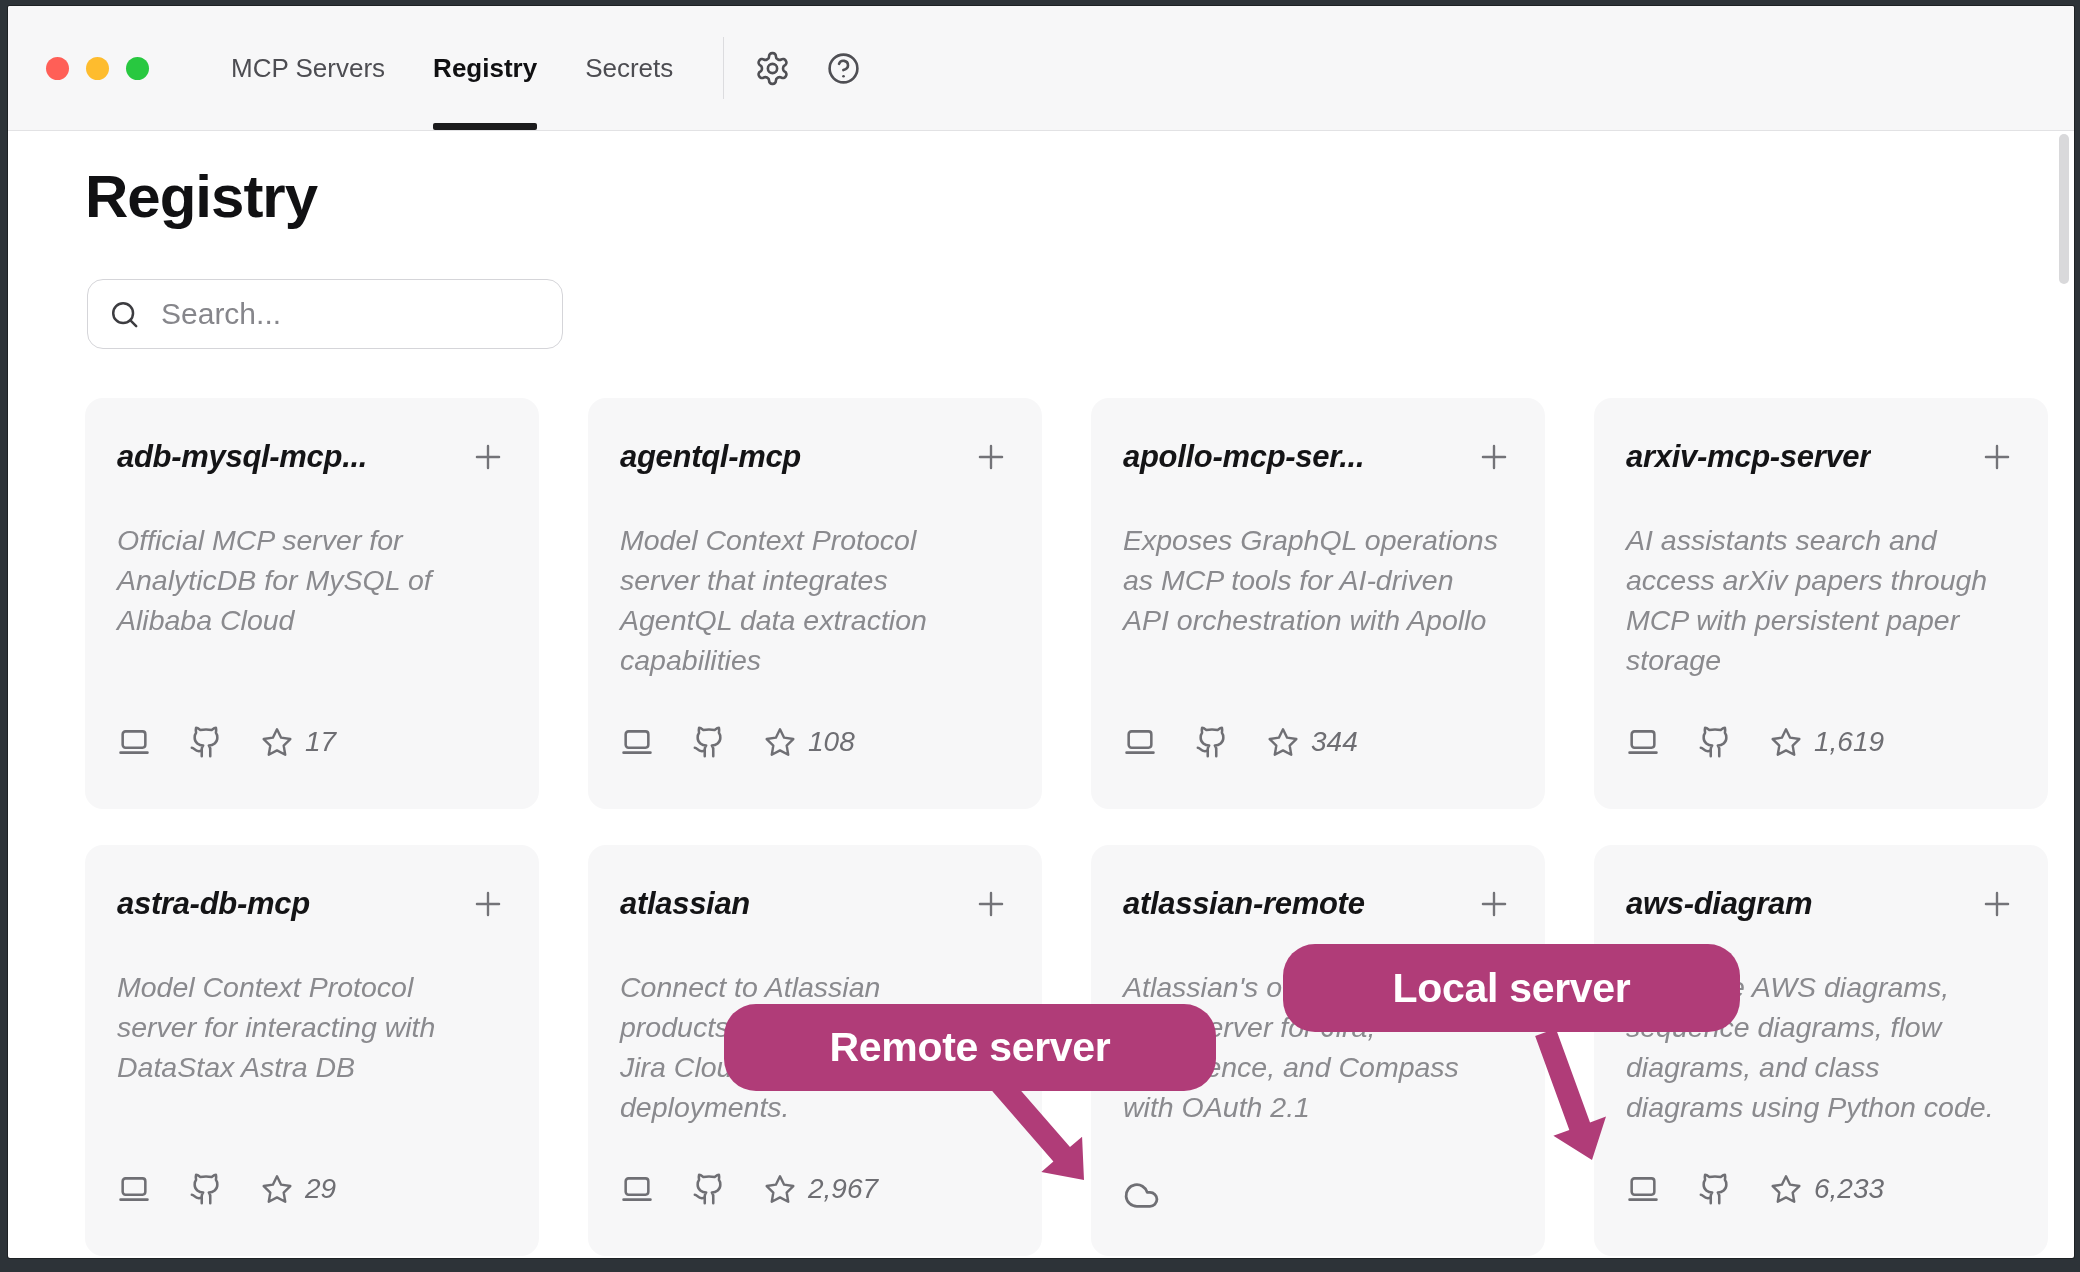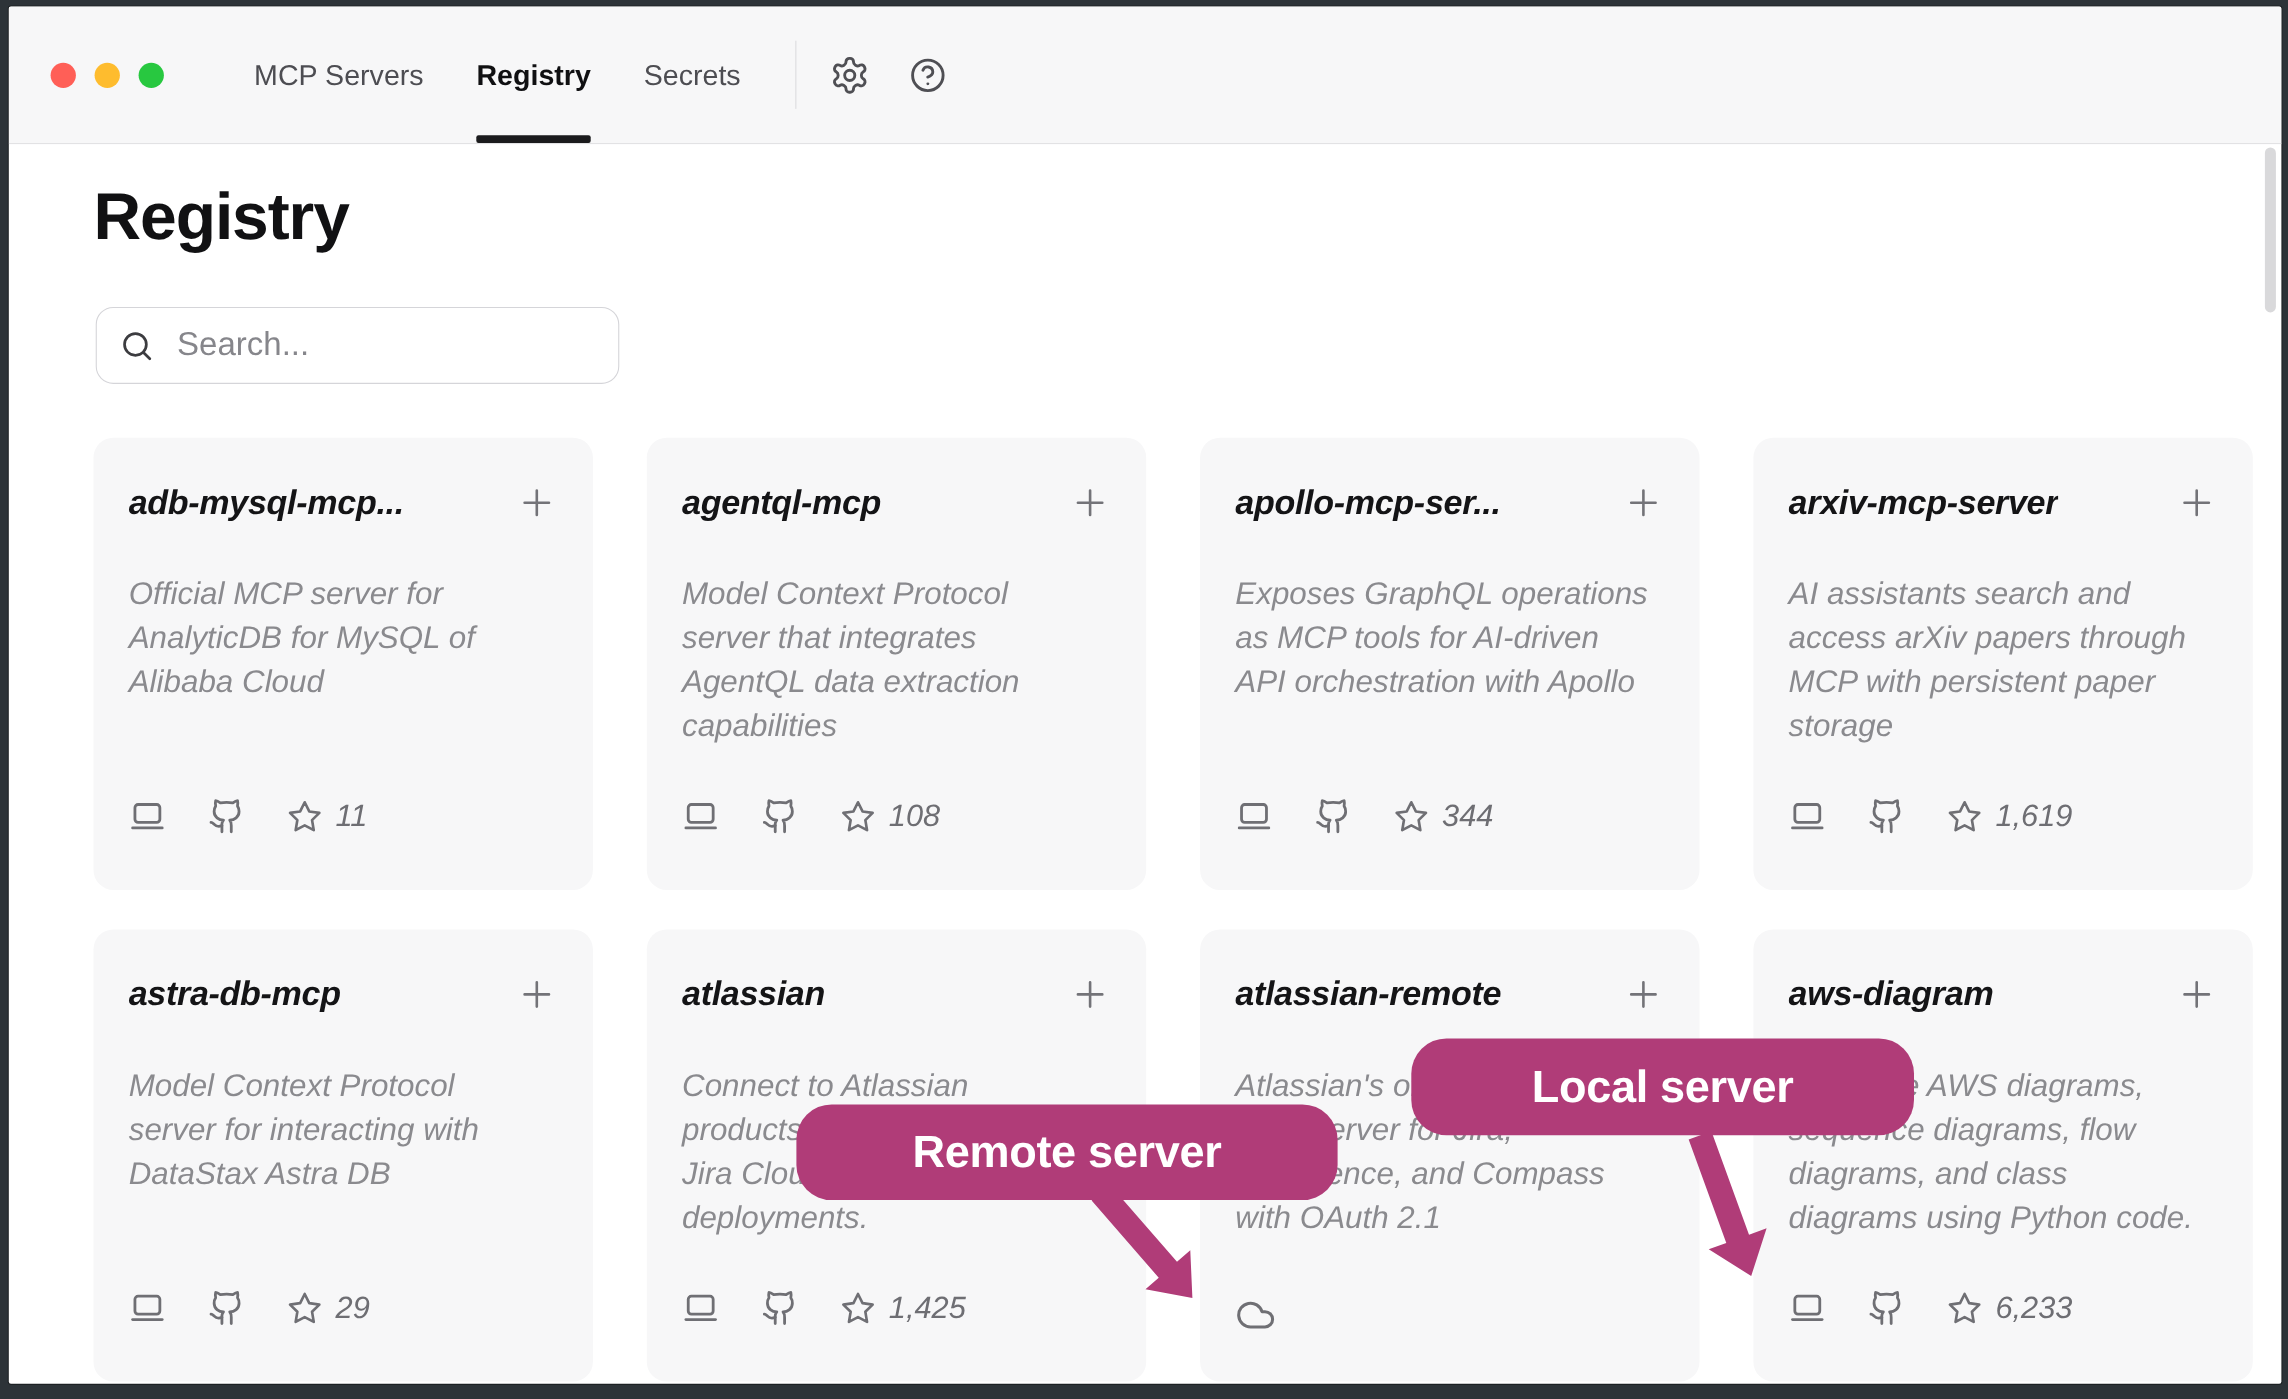--- a/index.html
+++ b/index.html
@@ -174,21 +174,21 @@
                 <path d="M15 22v-4a4.8 4.8 0 0 0-1-3.5c3 0 6-2 6-5.5.08-1.25-.27-2.48-1-3.5.28-1.15.28-2.35 0-3.5 0 0-1 0-3 1.5-2.64-.5-5.36-.5-8 0C6 2 5 2 5 2c-.3 1.15-.3 2.35 0 3.5A5.403 5.403 0 0 0 4 9c0 3.5 3 5.5 6 5.5-.39.49-.68 1.05-.85 1.65-.17.6-.22 1.23-.15 1.85v4"></path>
                 <path d="M9 18c-4.51 2-5-2-7-2"></path>
               </svg>
             </span>
           <span class="star-group">
             <span style="display:flex;">
                 <svg width="32" height="32" viewBox="0 0 24 24" fill="none" stroke-width="1.8" stroke-linejoin="round">
                   <path d="M12 2.5l3.09 6.26L22 9.77l-5 4.87 1.18 6.88L12 18.27l-6.18 3.25L7 14.64 2 9.77l6.91-1.01L12 2.5z"></path>
                 </svg>
               </span>
-            <span class="star-count">11</span>
+            <span class="star-count">17</span>
           </span>
         </div>
       </div>
 
       <div class="card">
         <div class="card-head">
           <div class="card-title">agentql-mcp</div>
           <button class="add-btn">
               <span style="display:flex;">
                 <svg width="38" height="38" viewBox="0 0 24 24" fill="none" stroke-width="1.5" stroke-linecap="round">
@@ -367,21 +367,21 @@
                 <path d="M15 22v-4a4.8 4.8 0 0 0-1-3.5c3 0 6-2 6-5.5.08-1.25-.27-2.48-1-3.5.28-1.15.28-2.35 0-3.5 0 0-1 0-3 1.5-2.64-.5-5.36-.5-8 0C6 2 5 2 5 2c-.3 1.15-.3 2.35 0 3.5A5.403 5.403 0 0 0 4 9c0 3.5 3 5.5 6 5.5-.39.49-.68 1.05-.85 1.65-.17.6-.22 1.23-.15 1.85v4"></path>
                 <path d="M9 18c-4.51 2-5-2-7-2"></path>
               </svg>
             </span>
           <span class="star-group">
             <span style="display:flex;">
                 <svg width="32" height="32" viewBox="0 0 24 24" fill="none" stroke-width="1.8" stroke-linejoin="round">
                   <path d="M12 2.5l3.09 6.26L22 9.77l-5 4.87 1.18 6.88L12 18.27l-6.18 3.25L7 14.64 2 9.77l6.91-1.01L12 2.5z"></path>
                 </svg>
               </span>
-            <span class="star-count">1,425</span>
+            <span class="star-count">2,967</span>
           </span>
         </div>
       </div>
 
       <div class="card">
         <div class="card-head">
           <div class="card-title">atlassian-remote</div>
           <button class="add-btn">
               <span style="display:flex;">
                 <svg width="38" height="38" viewBox="0 0 24 24" fill="none" stroke-width="1.5" stroke-linecap="round">

